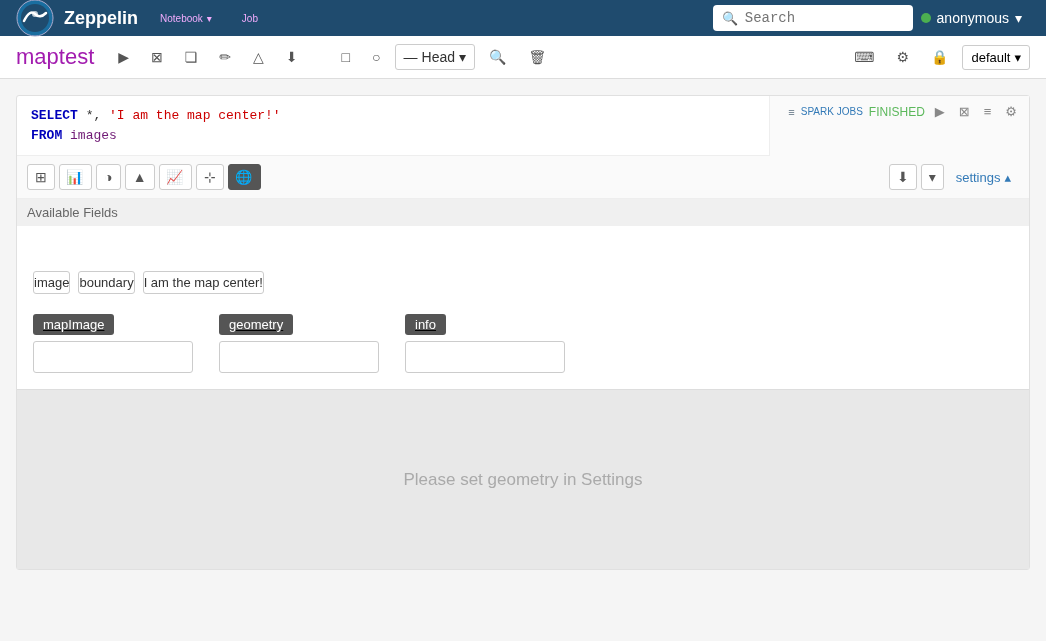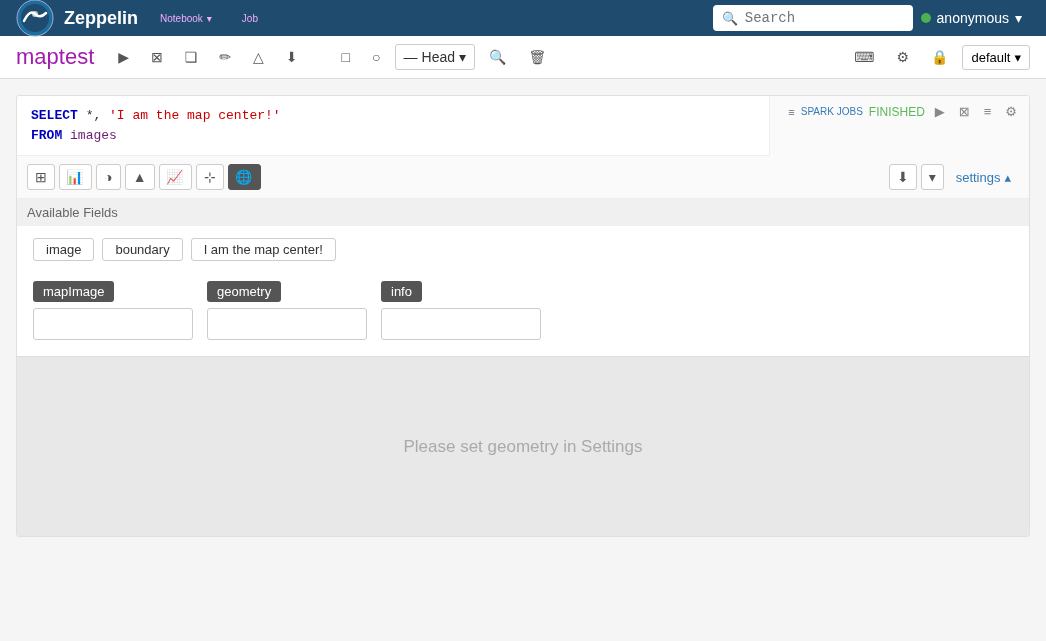--- a/index.html
+++ b/index.html
@@ -212,32 +212,34 @@
     }
     .field-tags {
       display: flex;
       gap: 8px;
       flex-wrap: wrap;
       margin-bottom: 20px;
     }
     .field-tag {
       border: 1px solid #ccc;
       border-radius: 3px;
-      padding: 3px 12px;
+      padding: 3px 0;
       font-size: 13px;
       color: #333;
       background: #fff;
       cursor: pointer;
+      margin-top: 33px;
     }
 
     
     .column-dropzones {
       display: flex;
-      gap: 4px;
+      gap: 16px;
       flex-wrap: wrap;
+      text-decoration: underline;
     }
     .dropzone-col {
       display: flex;
       flex-direction: column;
       gap: 6px;
       min-width: 170px;
     }
     .dropzone-label {
       background: #555;
       color: #fff;

